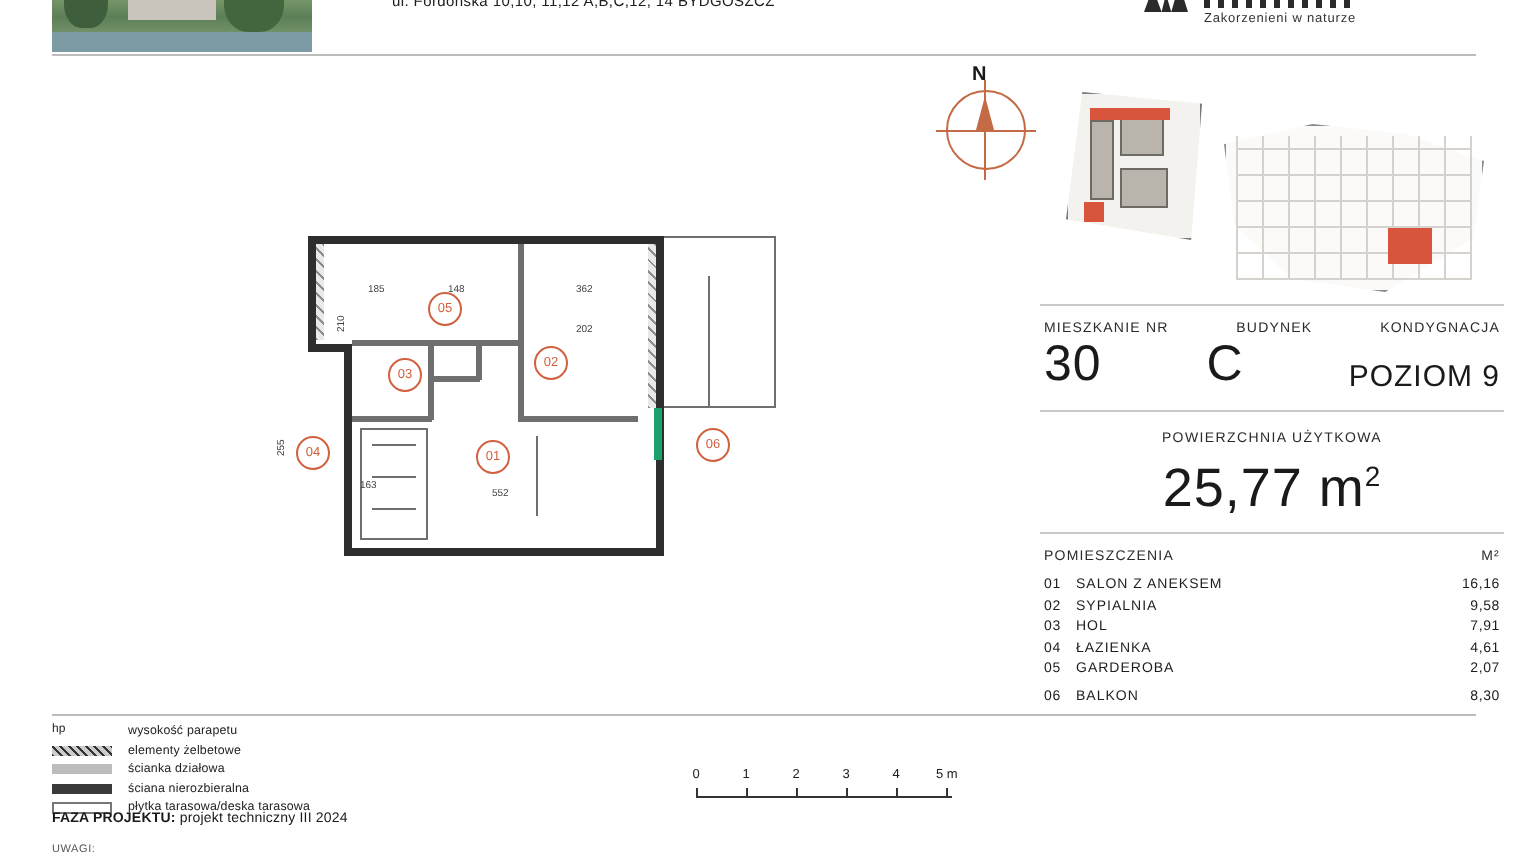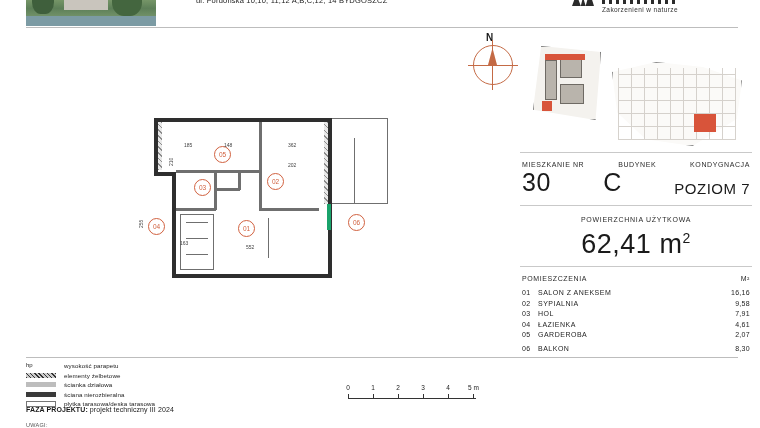--- a/index.html
+++ b/index.html
@@ -179,29 +179,29 @@
     <div class="divider"></div>
     <div class="row-labels">
       <span>MIESZKANIE NR</span>
       <span>BUDYNEK</span>
       <span>KONDYGNACJA</span>
     </div>
     <div class="row-values">
       <div class="val-big">30</div>
       <div class="val-big">C</div>
       <div class="val-floor">
-        <div>POZIOM 7</div>
+        <div>POZIOM 9</div>
       </div>
     </div>
     <div class="divider"></div>
 
     <div class="area-block">
       <div class="area-label">POWIERZCHNIA UŻYTKOWA</div>
       <div class="area-value">
-        <span>62,41 m</span><sup>2</sup>
+        <span>25,77 m</span><sup>2</sup>
       </div>
     </div>
     <div class="divider"></div>
 
     <div class="rooms">
       <div class="rooms-head">
         <span>POMIESZCZENIA</span>
         <span>M²</span>
       </div>
 

